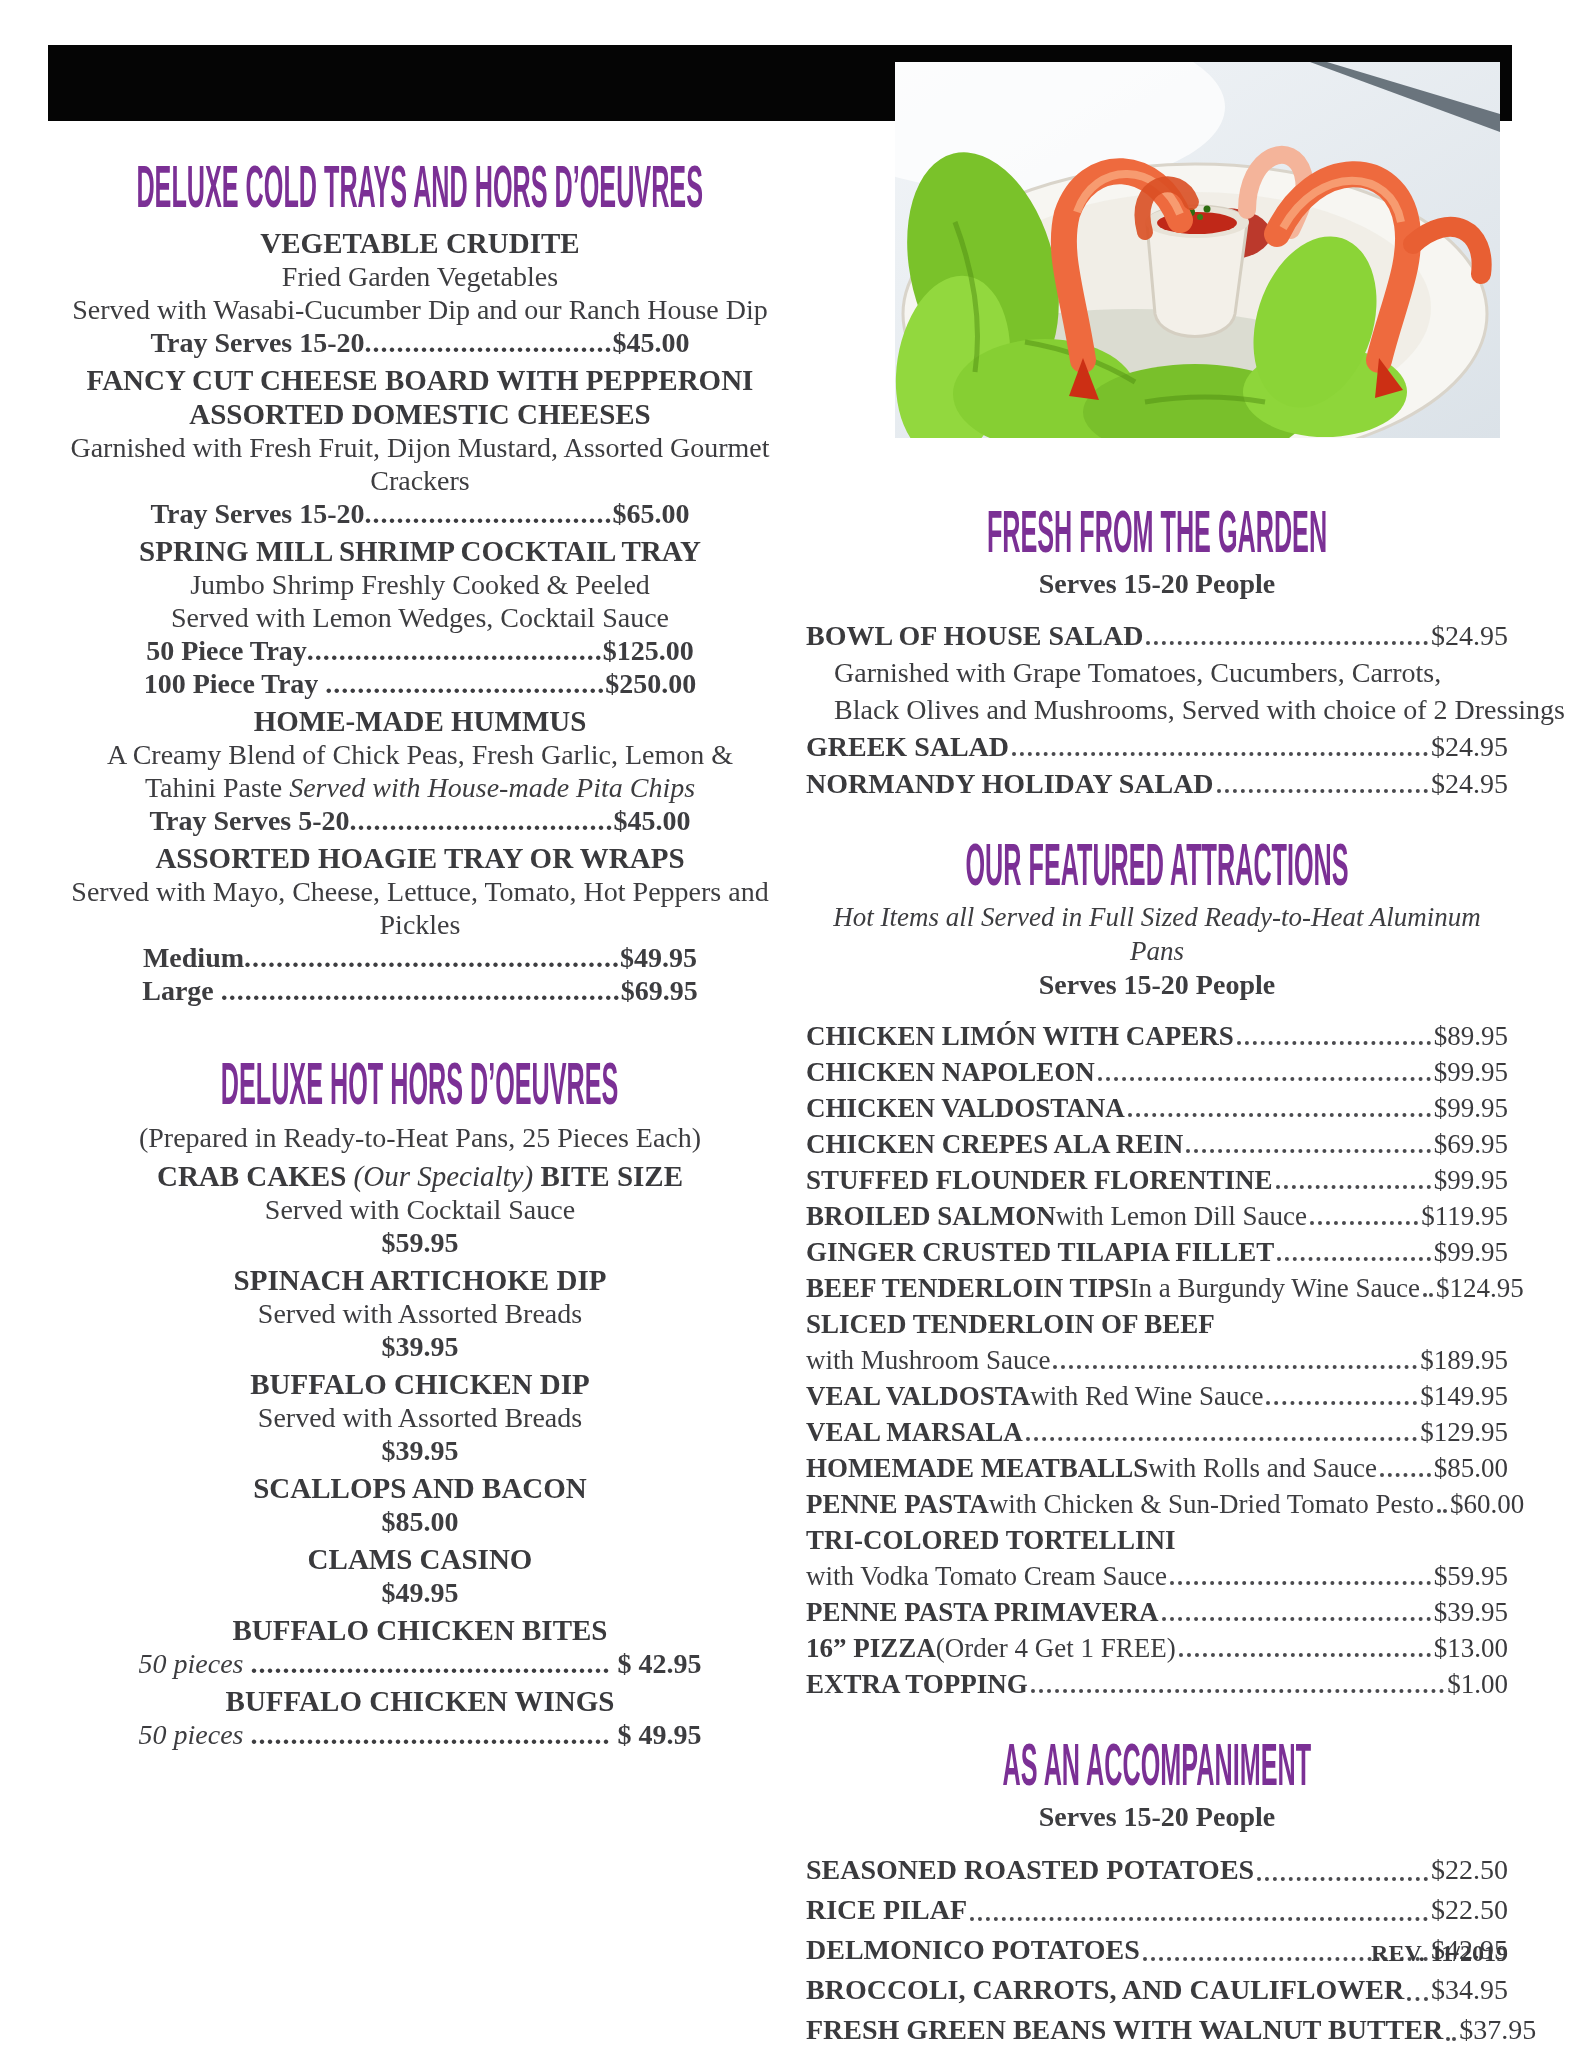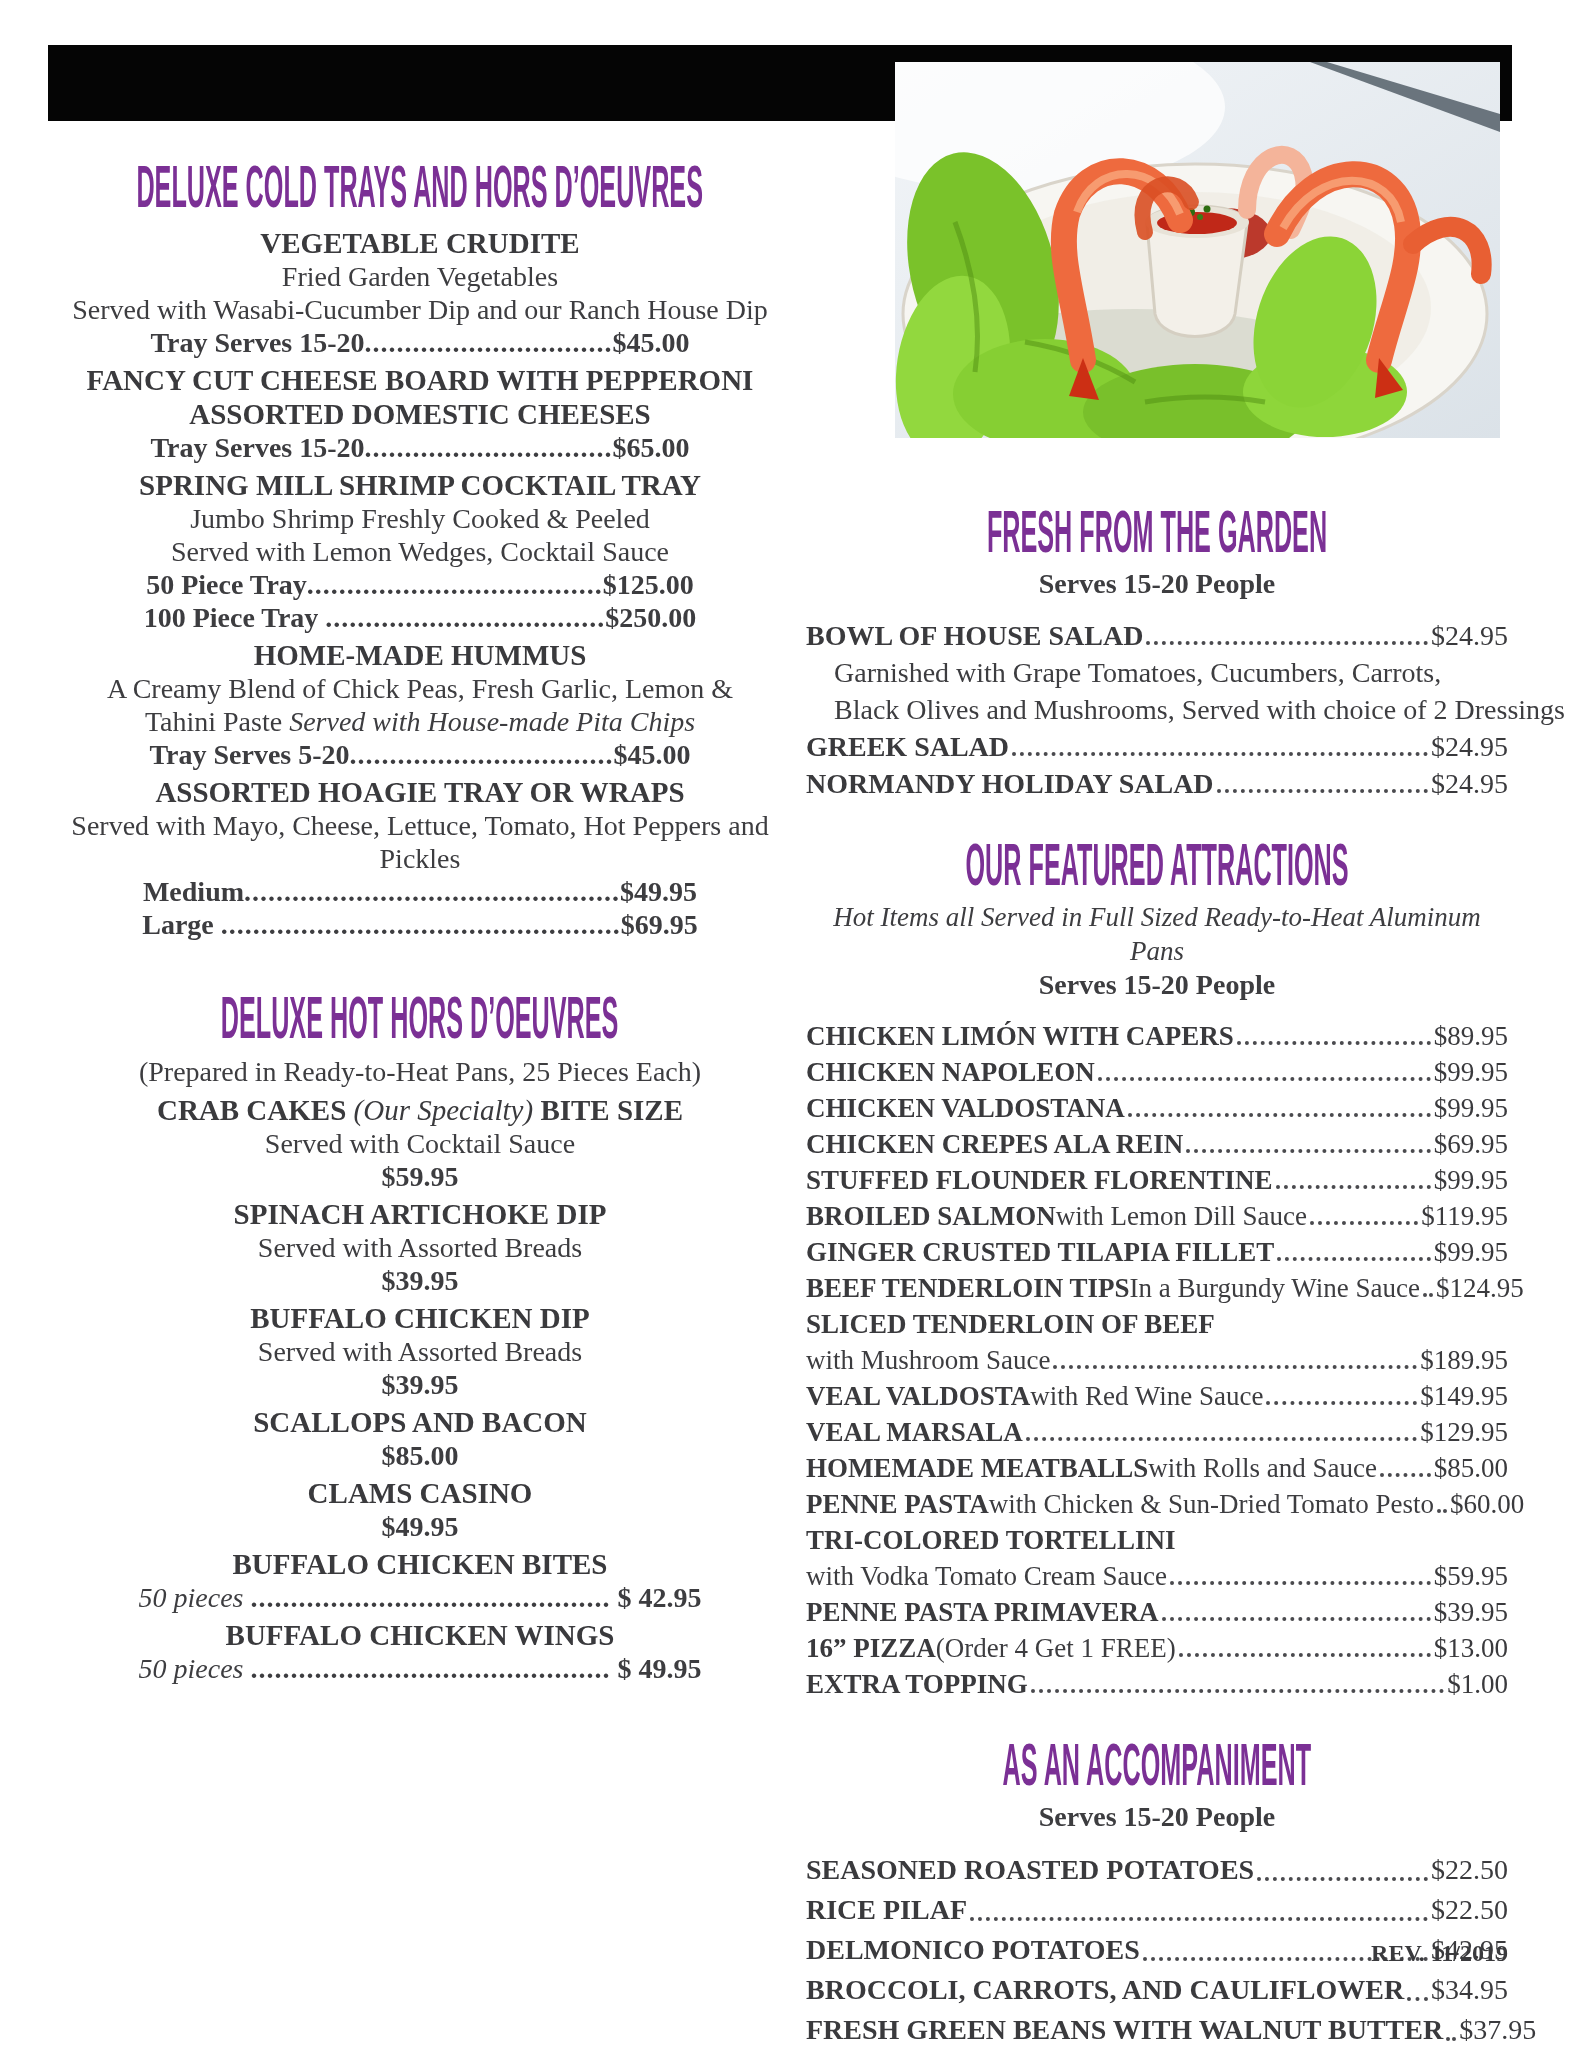--- a/index.html
+++ b/index.html
@@ -94,20 +94,21 @@
   <div class="group">
     <div class="gname">VEGETABLE CRUDITE</div>
     <div class="gdesc">Fried Garden Vegetables</div>
     <div class="gital">Served with Wasabi-Cucumber Dip and our Ranch House Dip</div>
     <div class="gprice"><span class="pl">Tray Serves 15-20</span><span class="dots">...............................</span><span class="pv">$45.00</span></div>
   </div>
 
   <div class="group">
     <div class="gname">FANCY CUT CHEESE BOARD WITH PEPPERONI</div>
     <div class="gname">ASSORTED DOMESTIC CHEESES</div>
+    <div class="gital">Garnished with Fresh Fruit, Dijon Mustard, Assorted Gourmet Crackers</div>
     <div class="gprice"><span class="pl">Tray Serves 15-20</span><span class="dots">...............................</span><span class="pv">$65.00</span></div>
   </div>
 
   <div class="group">
     <div class="gname">SPRING MILL SHRIMP COCKTAIL TRAY</div>
     <div class="gdesc">Jumbo Shrimp Freshly Cooked &amp; Peeled</div>
     <div class="gital">Served with Lemon Wedges, Cocktail Sauce</div>
     <div class="gprice"><span class="pl">50 Piece Tray</span><span class="dots">.....................................</span><span class="pv">$125.00</span></div>
     <div class="gprice"><span class="pl">100 Piece Tray </span><span class="dots">...................................</span><span class="pv">$250.00</span></div>
   </div>

